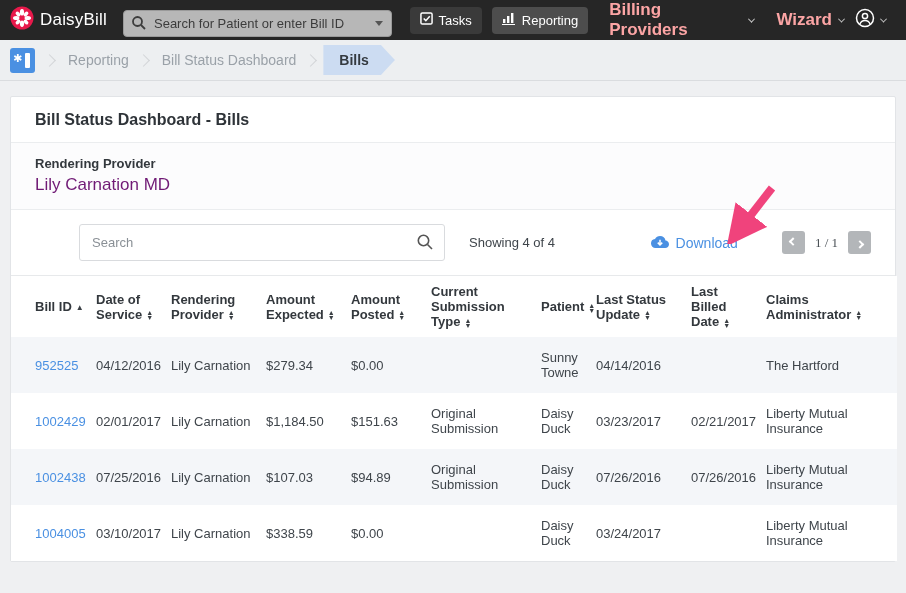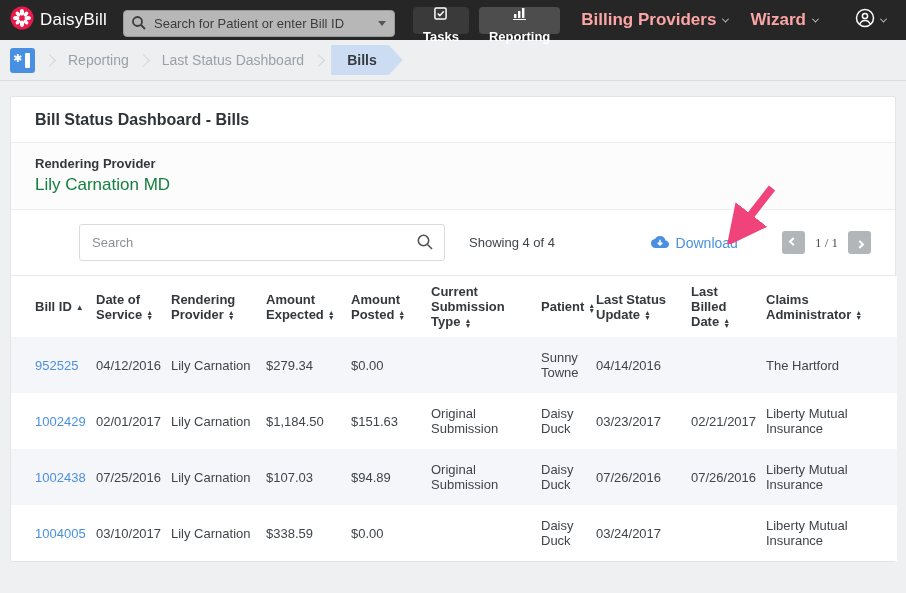--- a/index.html
+++ b/index.html
@@ -12,21 +12,21 @@
   .brand { display:flex; align-items:center; gap:6px; margin-right:16px; cursor:pointer; }
   .brand-name { color:#fff; font-size:17px; letter-spacing:.2px;text-align:center; }
   .nav-search { position:relative; width:272px; height:27px; margin-right:18px;margin-top:7px; }
   .nav-search input { width:100%; height:100%; background:#b7b7b7; border:1px solid #9a9a9a; border-radius:4px;
       padding:0 24px 0 30px; font-size:13px; color:#2c2c2c; font-family:inherit; }
   .nav-search input::placeholder { color:#3c3c3c; opacity:1; }
   .nav-search .mag { position:absolute; left:8px; top:5px; }
   .nav-search .caret { position:absolute; right:9px; top:11px; width:0; height:0;
       border-left:4px solid transparent; border-right:4px solid transparent; border-top:5px solid #555; }
   .nav-btn { display:flex; align-items:center; gap:6px; height:27px; padding:0 10px; border-radius:4px;
-      background:#3a3a3a; color:#fff; font-size:13px; font-weight:bold; cursor:pointer; margin-right:10px;flex-direction:column; }
+      background:#3a3a3a; color:#fff; font-size:13px; font-weight:normal; cursor:pointer; margin-right:10px; }
   .nav-btn.active { background:#4d4d4d; }
   .nav-link { display:flex; align-items:center; gap:7px; color:#fca5a5; font-size:17px; font-weight:bold;
       margin:10px 11px; cursor:pointer; }
   .chev { display:inline-block; width:5px; height:5px; border-right:1.5px solid #c9c9c9; border-bottom:1.5px solid #c9c9c9;
       transform:rotate(45deg) translate(-1px,-1px); }
   .nav-spacer { flex:1; }
   .account { display:flex; align-items:center; gap:6px; margin-right:8px; cursor:pointer; }
 
   
   .crumbbar { height:41px; background:#edeff1; border-bottom:1px solid #dadcdf; display:flex; align-items:center; padding:0 10px; }
@@ -37,21 +37,21 @@
       transform:rotate(45deg); margin:0 14px 0 10px; }
   .crumb { color:#9aa1a8; font-size:14px; cursor:pointer; }
   .crumb.active-wrap { background:#ccdcf2; color:#343a40; font-weight:bold; padding:7px 26px 7px 16px; margin-left:-6px;
       clip-path:polygon(0 0, calc(100% - 14px) 0, 100% 50%, calc(100% - 14px) 100%, 0 100%); }
 
   
   .card { position:absolute; left:10px; top:96px; width:886px; background:#fff; border:1px solid #e2e4e7; border-radius:2px; }
   .card-title { font-size:16px; font-weight:bold; color:#2e3338; padding:14px 24px 13px; border-bottom:1px solid #ebedef; }
   .filters { display:flex; gap:70px; padding:13px 24px 14px; background:#fcfcfd; border-bottom:1px solid #ebedef; }
   .filter .flabel { font-size:13px; font-weight:bold; color:#33383d; margin-bottom:4px; }
-  .filter .fvalue { font-size:17px; color:#15803d; }
+  .filter .fvalue { font-size:17px; color:#701a75; }
 
   
   .toolbar { display:flex; align-items:center; padding:14px 24px; border-bottom:1px solid #e7e9eb; }
   .tb-search { position:relative; width:410px; height:37px;padding-left:44px; }
   .tb-search input { width:100%; height:100%; border:1px solid #d9dbde; border-radius:3px; padding:0 36px 0 12px;
       font-size:13px; color:#333; font-family:inherit; }
   .tb-search input::placeholder { color:#8a9096; opacity:1; }
   .tb-search .mag { position:absolute; right:11px; top:9px; }
   .showing { font-size:13px; color:#3f454b; margin-left:24px; }
   .dl { display:flex; align-items:center; gap:7px; color:#4a90e2; font-size:14px; cursor:pointer; margin-left:auto; }
@@ -167,21 +167,21 @@
   </div>
 
   <div class="crumbbar">
     <div class="crumb-home">
       <span class="ast">✱</span>
       <span class="bill"></span>
     </div>
     <span class="crumb-sep"></span>
     <span class="crumb">Reporting</span>
     <span class="crumb-sep"></span>
-    <span class="crumb">Last Status Dashboard</span>
+    <span class="crumb">Bill Status Dashboard</span>
     <span class="crumb-sep"></span>
     <span class="crumb active-wrap">Bills</span>
   </div>
 
   <div class="card">
     <div class="card-title">Bill Status Dashboard - Bills</div>
 
     <div class="filters">
       <div class="filter">
         <div class="flabel">Rendering Provider</div>

